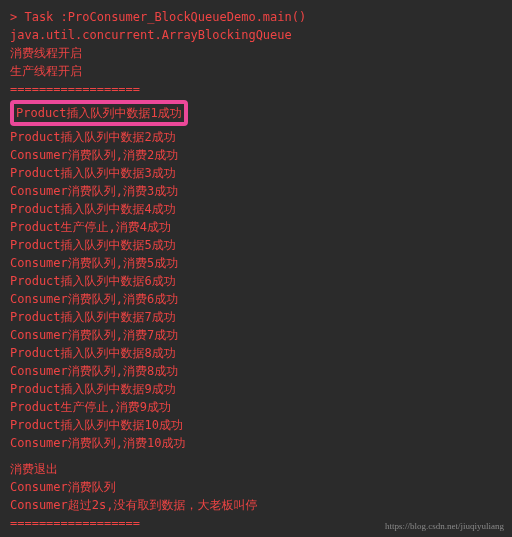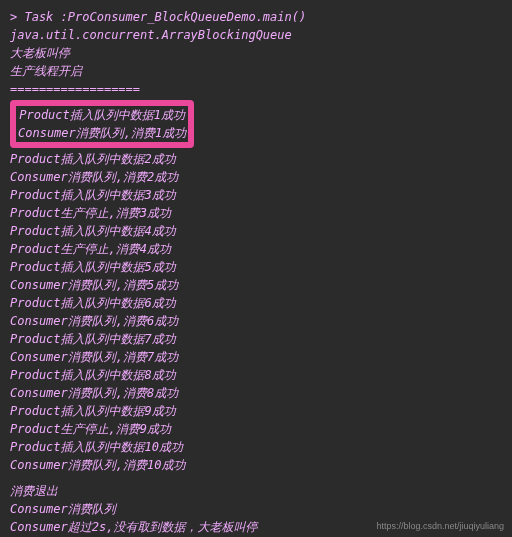--- a/index.html
+++ b/index.html
@@ -10,63 +10,60 @@
       color: #bbbbbb;
       font-family: 'Menlo', 'Consolas', 'Monaco', monospace;
       font-size: 12px;
       line-height: 1.5;
       padding: 8px 10px;
       position: relative;
       overflow: hidden;
     }
     .line {
       white-space: pre;
-      color: #f0abfc;
-      font-style: italic;
+      color: #ef4444;
     }
     .block-spacer {
       height: 8px;
     }
     .highlight-group {
-      border: 6px solid #ec4899;
+      border: 4px solid #ec4899;
       border-radius: 4px;
       display: inline-block;
       padding: 0 2px;
       margin: 2px 0;
-      text-align: center;
     }
     .watermark {
       position: absolute;
       bottom: 4px;
       right: 8px;
       font-size: 9px;
       color: #888;
-      font-family: Liberation Sans, sans-serif;
+      font-family: Liberation Serif, serif;
     }
   </style>
 </head>
 <body>
 
 
 
 <div class="line">&gt; Task :ProConsumer_BlockQueueDemo.main()</div>
 <div class="line">java.util.concurrent.ArrayBlockingQueue</div>
-<div class="line">大老板叫停</div>
+<div class="line">消费线程开启</div>
 <div class="line">生产线程开启</div>
 <div class="line">==================</div>
 
 <div class="highlight-group">
   <div class="line">Product插入队列中数据1成功</div>
-  <div class="line">Consumer消费队列,消费1成功</div>
 </div>
 
 <div class="line">Product插入队列中数据2成功</div>
 <div class="line">Consumer消费队列,消费2成功</div>
 <div class="line">Product插入队列中数据3成功</div>
-<div class="line">Product生产停止,消费3成功</div>
+<div class="line">Consumer消费队列,消费3成功</div>
 <div class="line">Product插入队列中数据4成功</div>
 <div class="line">Product生产停止,消费4成功</div>
 <div class="line">Product插入队列中数据5成功</div>
 <div class="line">Consumer消费队列,消费5成功</div>
 <div class="line">Product插入队列中数据6成功</div>
 <div class="line">Consumer消费队列,消费6成功</div>
 <div class="line">Product插入队列中数据7成功</div>
 <div class="line">Consumer消费队列,消费7成功</div>
 <div class="line">Product插入队列中数据8成功</div>
 <div class="line">Consumer消费队列,消费8成功</div>

